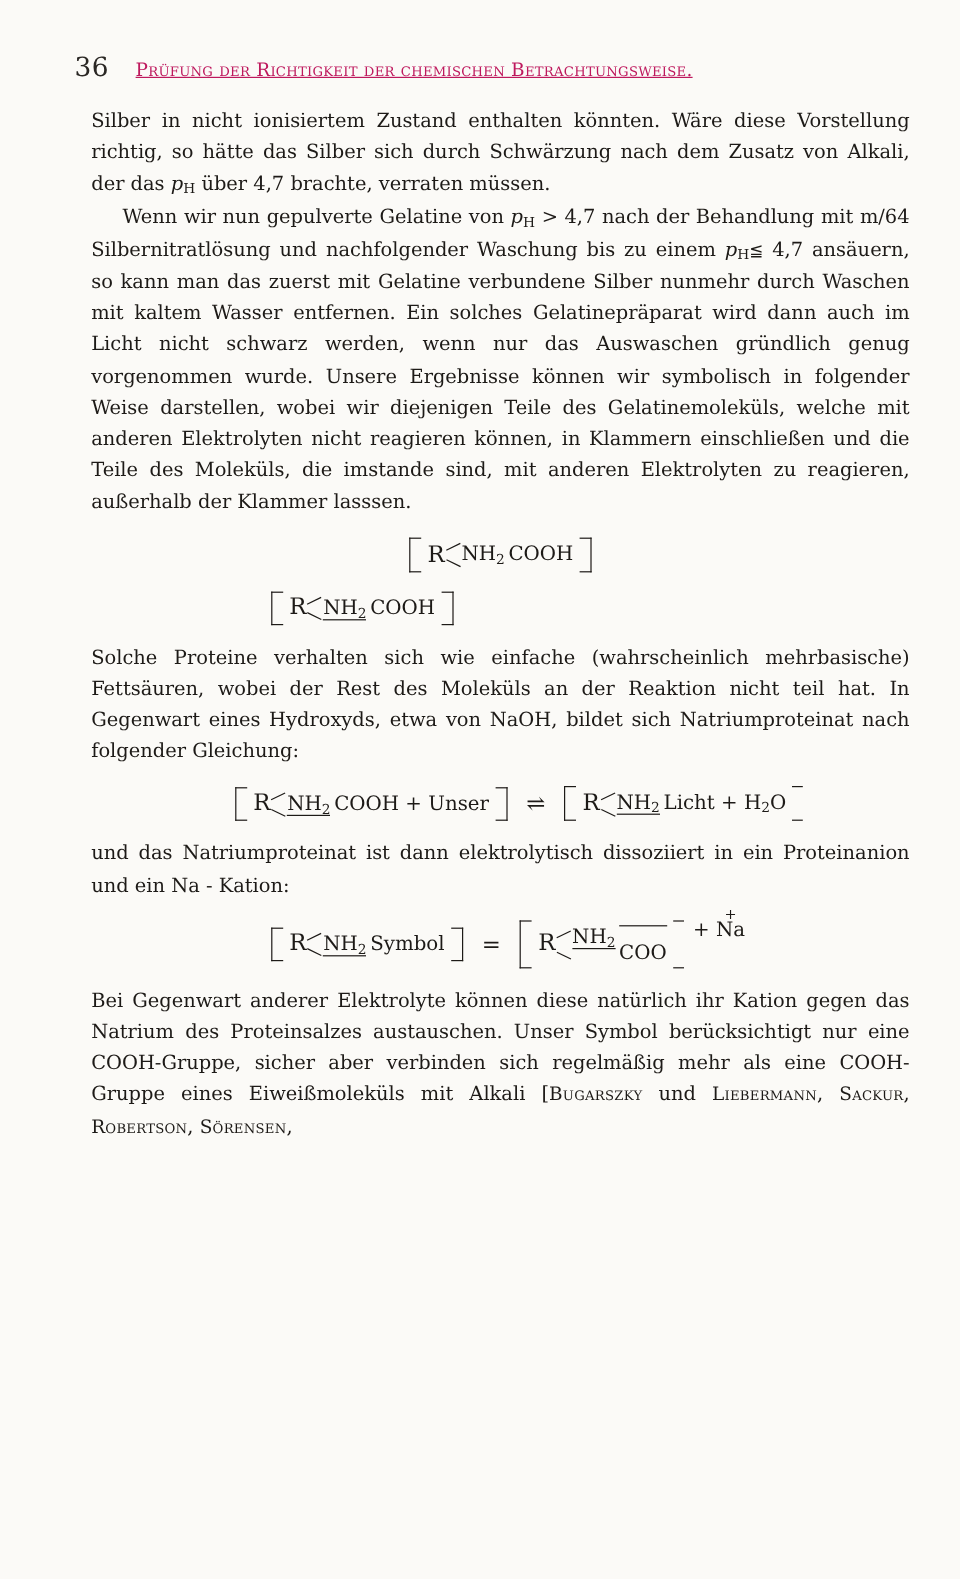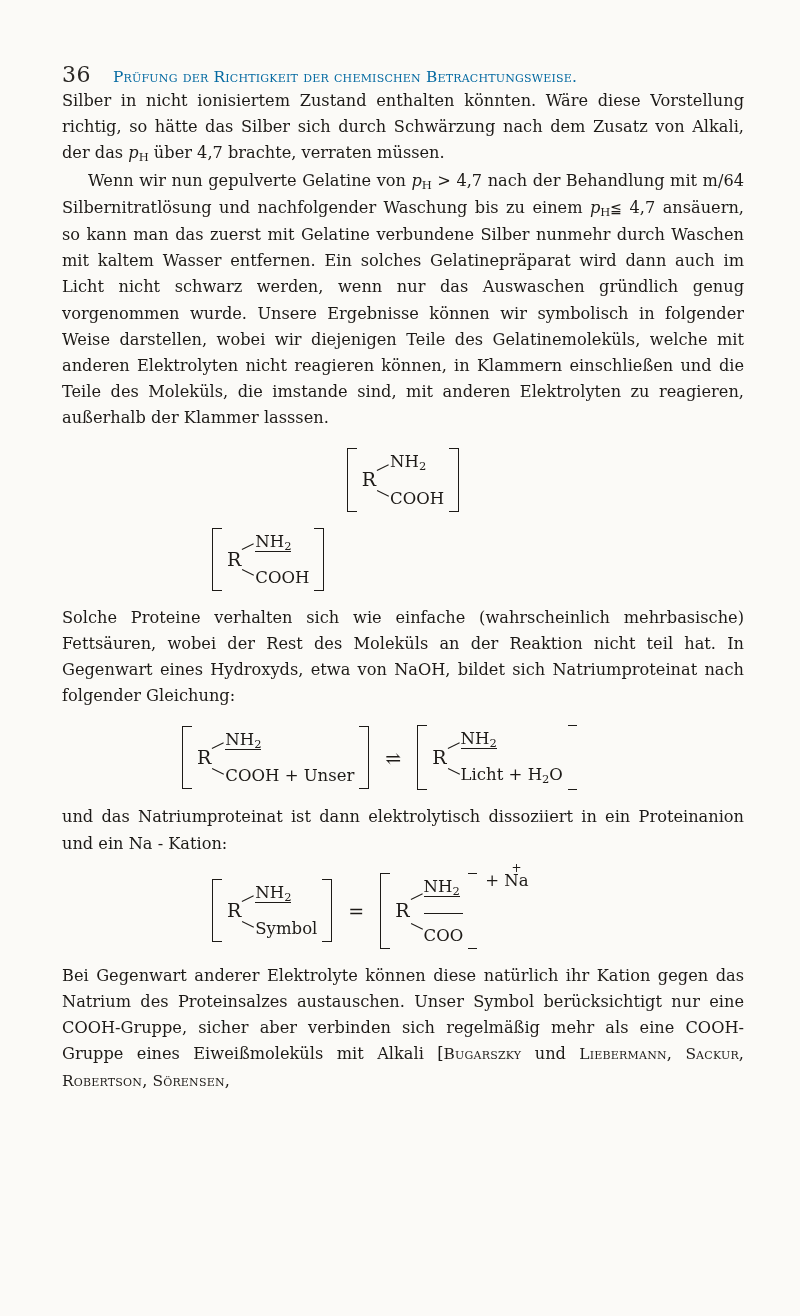--- a/index.html
+++ b/index.html
@@ -18,41 +18,42 @@
   .page {
     position: absolute;
     left: 0; top: 0;
     width: 800px;
     height: 1316px;
     padding: 0;
   }
   .header {
     position: absolute;
     left: 62px;
-    top: 62px;
+    top: 44px;
     width: 686px;
     display: flex;
     align-items: baseline;
     gap: 22px;
   }
   .folio {
     font-size: 22px;
     letter-spacing: 0.5px;
     color: #2a2724;
     font-family: "DejaVu Serif", serif;
   }
   .running-head {
     font-size: 14.5px;
     letter-spacing: 0.3px;
-    color: #0369a1;
-    font-family: "DejaVu Serif", serif;
+    color: #be185d;
+    font-family: "DejaVu Serif", serif;
+    text-decoration: underline;
   }
   .body {
     position: absolute;
-    left: 62px;
+    left: 76px;
     top: 88px;
     width: 682px;
   }
   p.para {
     margin: 0 0 0 0;
     font-size: 16.2px;
     line-height: 26.2px;
     text-align: justify;
     text-justify: inter-word;
     hyphens: manual;
@@ -121,23 +122,23 @@
     transform: rotate(-26deg);
     transform-origin: left center;
   }
   .fork::after {
     top: 68%;
     transform: rotate(26deg);
     transform-origin: left center;
   }
   .branches {
     display: flex;
-    flex-direction: column;
+    flex-direction: row;
     justify-content: center;
-    gap: 16px;
+    gap: 3px;
   }
   .branch {
     font-size: 16.5px;
     line-height: 19px;
     white-space: nowrap;
     font-family: "DejaVu Serif", serif;
   }
   .branch sub {
     font-size: 11.5px;
     vertical-align: baseline;

